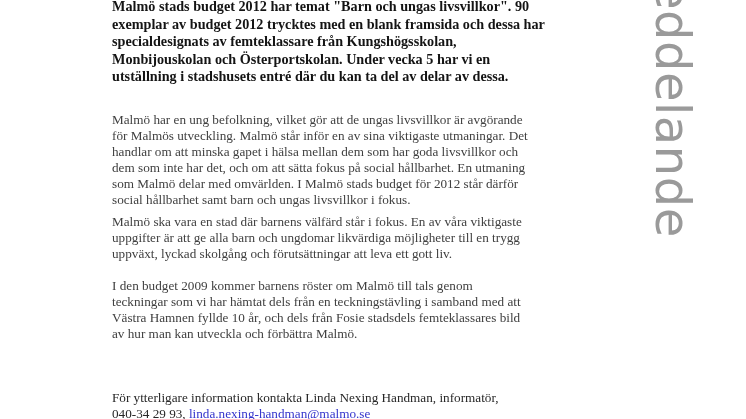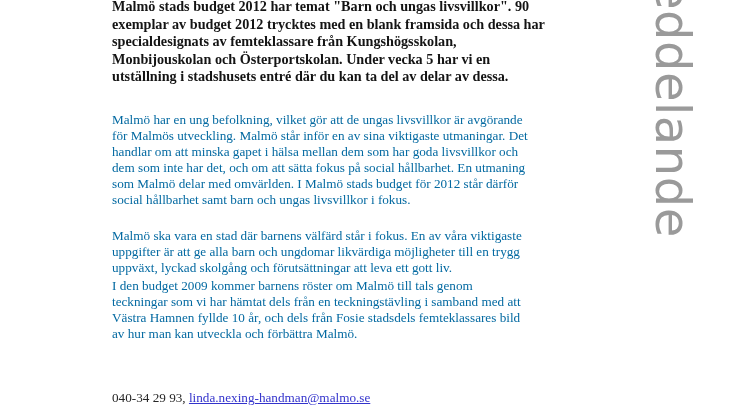--- a/index.html
+++ b/index.html
@@ -20,24 +20,24 @@
   .lead {
     top: -2px;
     font-weight: bold;
     font-size: 14.2px;
     line-height: 17.6px;
     color: #141414;
   }
   .para {
     font-size: 13.2px;
     line-height: 16px;
-    color: #0369a1;
+    color: #404040;
   }
   .para-2 { top: 112px; }
-  .para-3 { top: 228px; }
+  .para-3 { top: 214px; }
   .para-4 { top: 278px; }
   .contact {
     position: absolute;
     left: 112px;
     top: 390px;
     width: 524px;
     font-size: 13.2px;
     line-height: 16px;
     color: #262626;
   }
@@ -78,16 +78,17 @@
 <div class="text-col para para-3">Malmö ska vara en stad där barnens välfärd står i fokus. En av våra viktigaste
 uppgifter är att ge alla barn och ungdomar likvärdiga möjligheter till en trygg
 uppväxt, lyckad skolgång och förutsättningar att leva ett gott liv.</div>
 
 <div class="text-col para para-4">I den budget 2009 kommer barnens röster om Malmö till tals genom
 teckningar som vi har hämtat dels från en teckningstävling i samband med att
 Västra Hamnen fyllde 10 år, och dels från Fosie stadsdels femteklassares bild
 av hur man kan utveckla och förbättra Malmö.</div>
 
 <div class="contact">
+  <div>För ytterligare information kontakta Linda Nexing Handman, informatör,</div>
   <div><span>040-34 29 93, </span><a href="#">linda.nexing-handman@malmo.se</a></div>
 </div>
 
 <div class="vertical-watermark">eddelande</div>
 
 </body></html>

